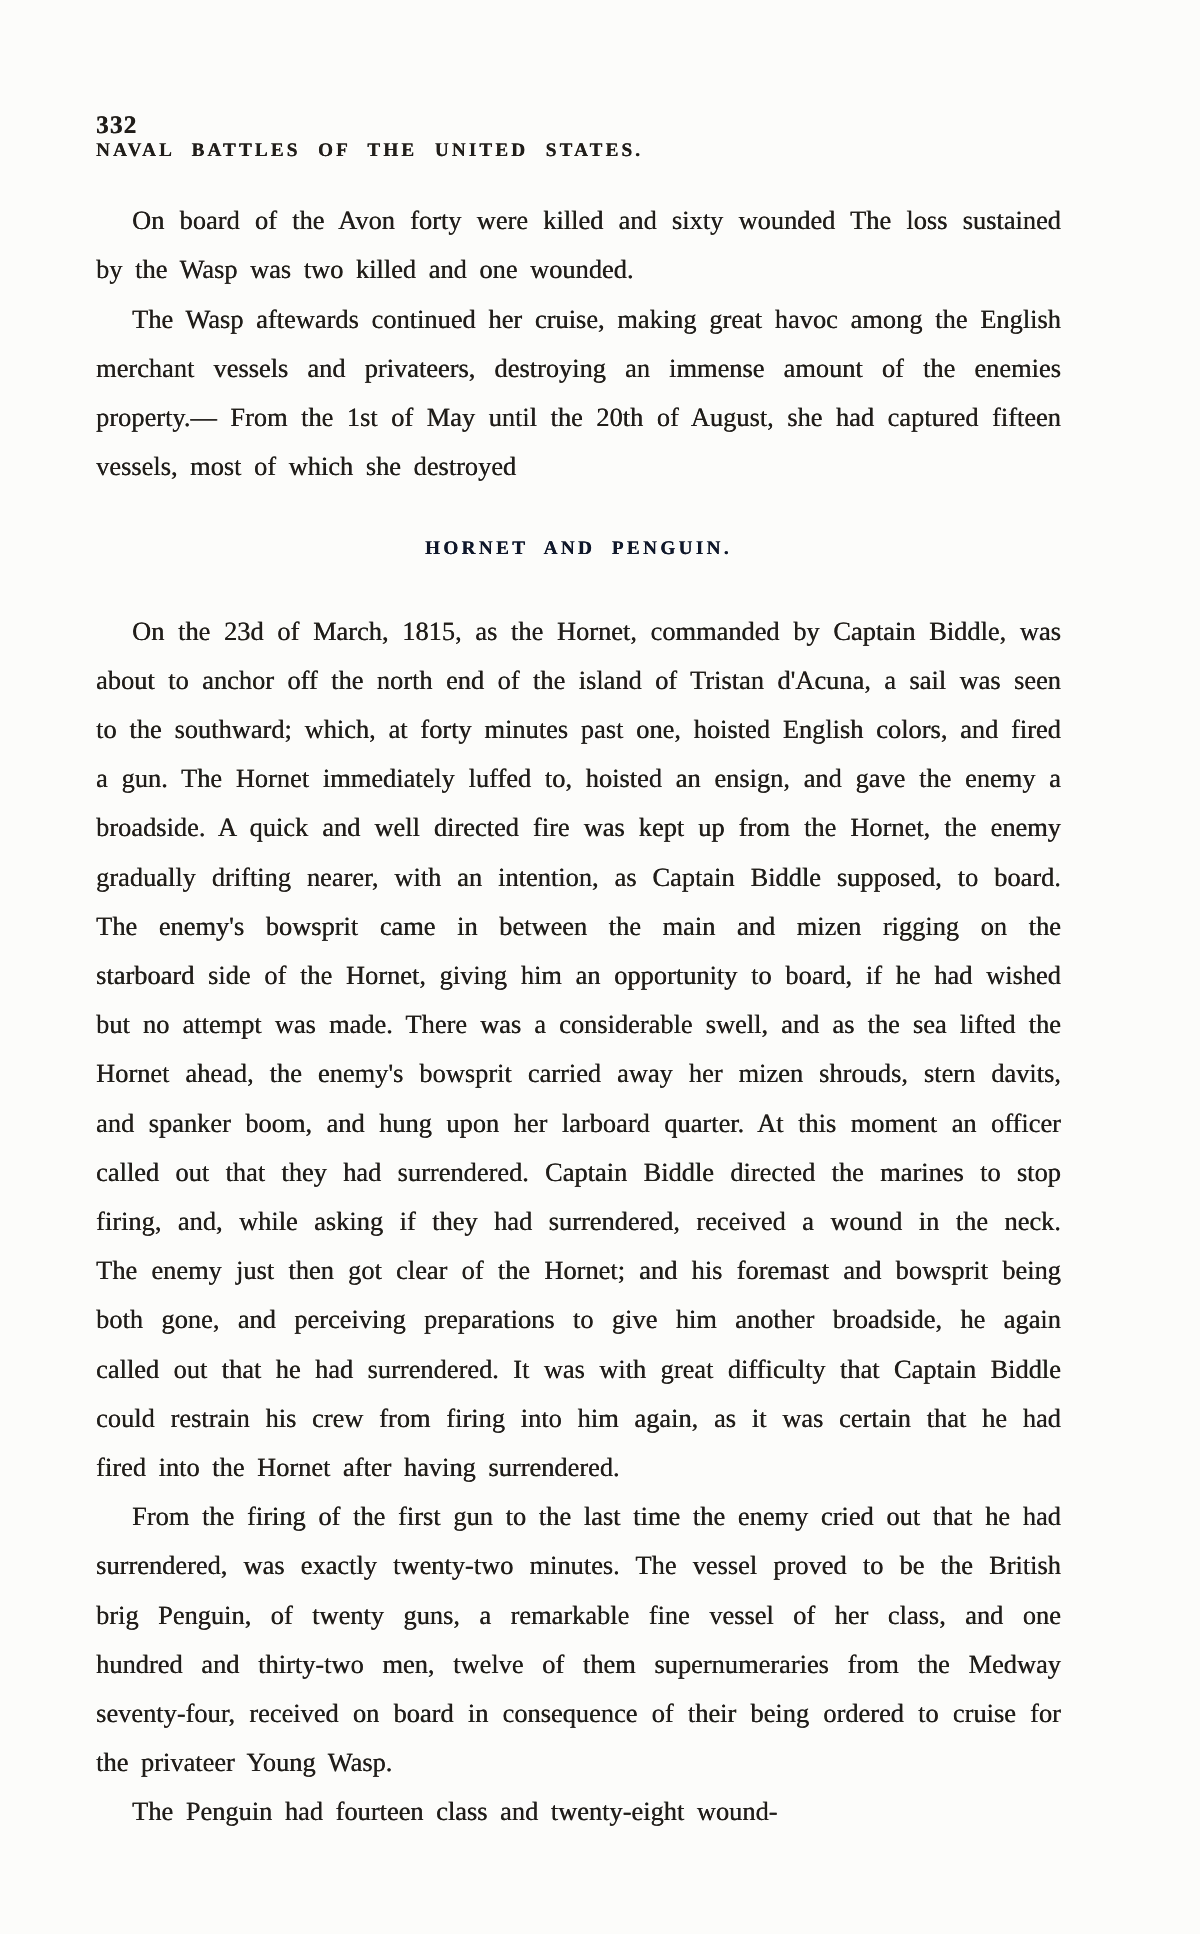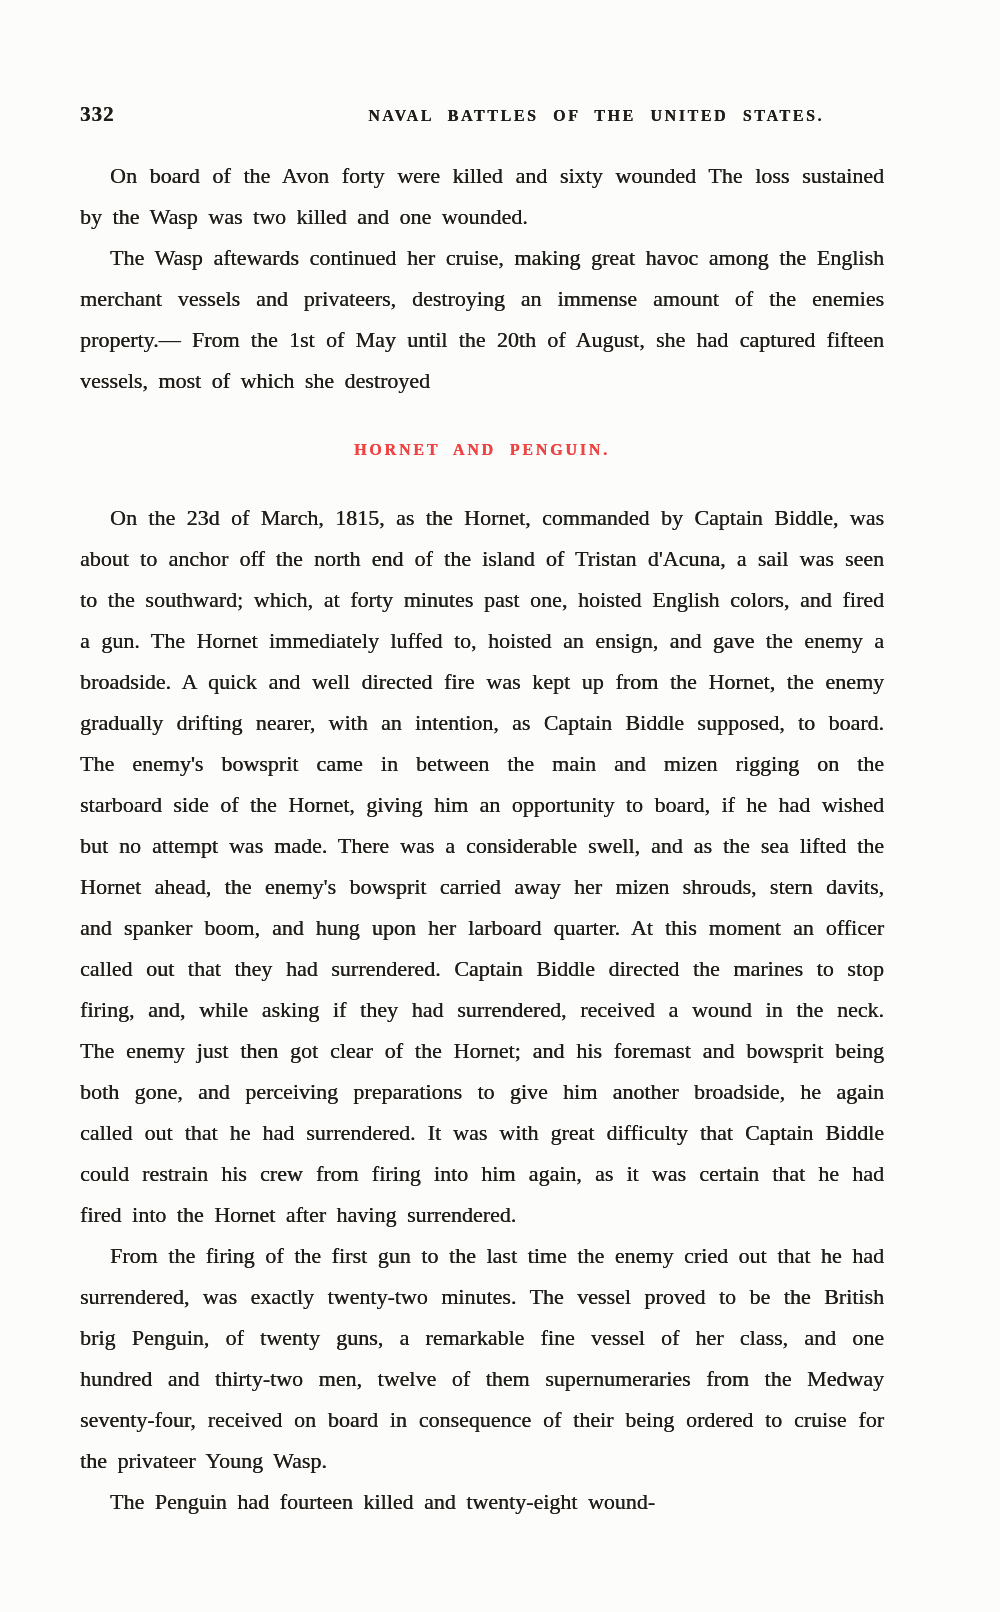--- a/index.html
+++ b/index.html
@@ -17,54 +17,54 @@
       padding: 92px 116px 0 80px;
       font-family: "Liberation Serif", "DejaVu Serif", serif;
       color: #211e1a;
       overflow: hidden;
       text-shadow: 0.3px 0 0 currentColor;
     }
     .running-head {
       display: flex;
       align-items: baseline;
       margin-bottom: 28px;
+      flex-direction: column;
     }
     .page-num {
       font-size: 21px;
       font-weight: 700;
       letter-spacing: 1px;
       min-width: 70px;
     }
     .running-title {
       flex: 1;
       text-align: right;
       font-size: 16px;
       font-weight: 700;
       letter-spacing: 2.6px;
       word-spacing: 8px;
       padding-right: 60px;
       white-space: nowrap;
-      margin-top: 15px;
     }
     .para {
       margin: 0;
       text-align: justify;
       text-indent: 30px;
       font-size: 22px;
       line-height: 41px;
       word-spacing: 5px;
     }
     .section-heading {
       text-align: center;
       font-size: 16px;
       font-weight: 700;
       letter-spacing: 2.8px;
       word-spacing: 7px;
       margin: 40px 0 38px 0;
-      color: #ef4444;
+      color: #0f172a;
     }
   </style>
 </head>
 <body>
 
 <div class="page">
 
   <header class="running-head">
     <span class="page-num">332</span>
     <span class="running-title">NAVAL BATTLES OF THE UNITED STATES.</span>
@@ -75,17 +75,17 @@
     <p class="para">On board of the Avon forty were killed and sixty wounded The loss sustained by the Wasp was two killed and one wounded.</p>
 
     <p class="para">The Wasp aftewards continued her cruise, making great havoc among the English merchant vessels and privateers, destroying an immense amount of the enemies property.— From the 1st of May until the 20th of August, she had captured fifteen vessels, most of which she destroyed</p>
 
     <h2 class="section-heading">HORNET AND PENGUIN.</h2>
 
     <p class="para">On the 23d of March, 1815, as the Hornet, commanded by Captain Biddle, was about to anchor off the north end of the island of Tristan d'Acuna, a sail was seen to the southward; which, at forty minutes past one, hoisted English colors, and fired a gun. The Hornet immediately luffed to, hoisted an ensign, and gave the enemy a broadside. A quick and well directed fire was kept up from the Hornet, the enemy gradually drifting nearer, with an intention, as Captain Biddle supposed, to board. The enemy's bowsprit came in between the main and mizen rigging on the starboard side of the Hornet, giving him an opportunity to board, if he had wished but no attempt was made. There was a considerable swell, and as the sea lifted the Hornet ahead, the enemy's bowsprit carried away her mizen shrouds, stern davits, and spanker boom, and hung upon her larboard quarter. At this moment an officer called out that they had surrendered. Captain Biddle directed the marines to stop firing, and, while asking if they had surrendered, received a wound in the neck. The enemy just then got clear of the Hornet; and his foremast and bowsprit being both gone, and perceiving preparations to give him another broadside, he again called out that he had surrendered. It was with great difficulty that Captain Biddle could restrain his crew from firing into him again, as it was certain that he had fired into the Hornet after having surrendered.</p>
 
     <p class="para">From the firing of the first gun to the last time the enemy cried out that he had surrendered, was exactly twenty-two minutes. The vessel proved to be the British brig Penguin, of twenty guns, a remarkable fine vessel of her class, and one hundred and thirty-two men, twelve of them supernumeraries from the Medway seventy-four, received on board in consequence of their being ordered to cruise for the privateer Young Wasp.</p>
 
-    <p class="para">The Penguin had fourteen killed and twenty-eight wound-</p>
+    <p class="para">The Penguin had fourteen class and twenty-eight wound-</p>
 
   </main>
 
 </div>
 
 </body></html>

